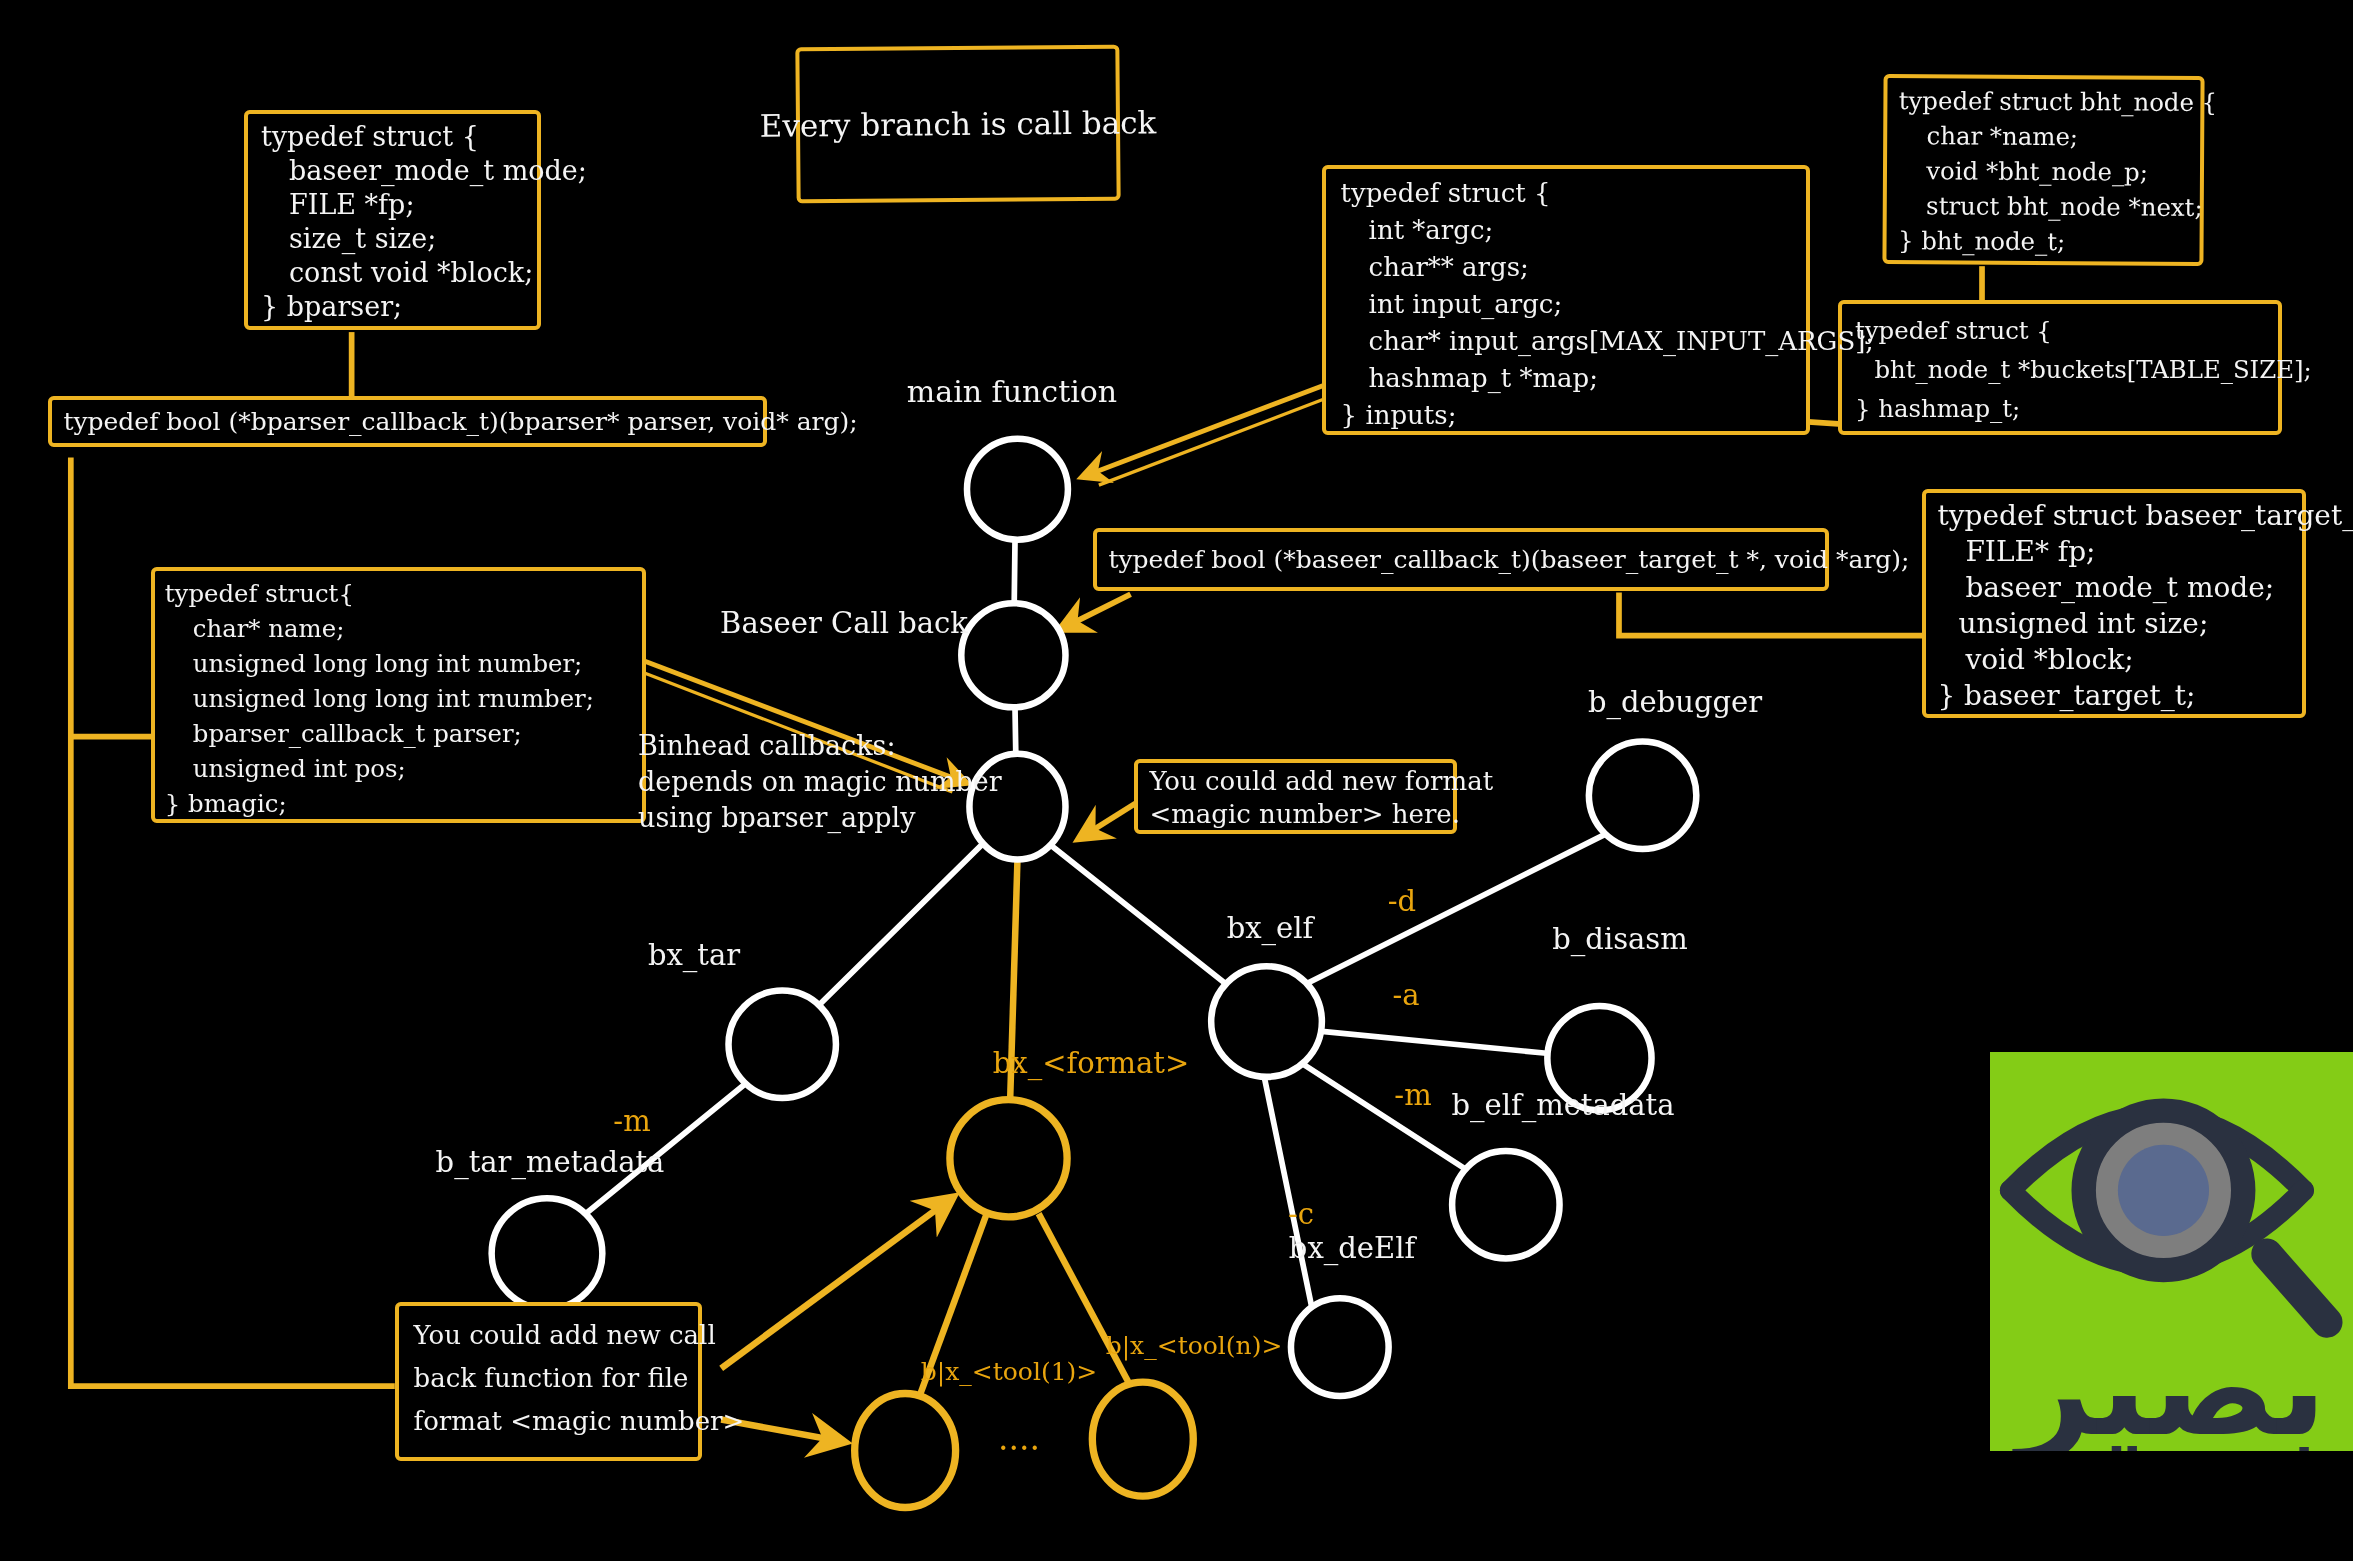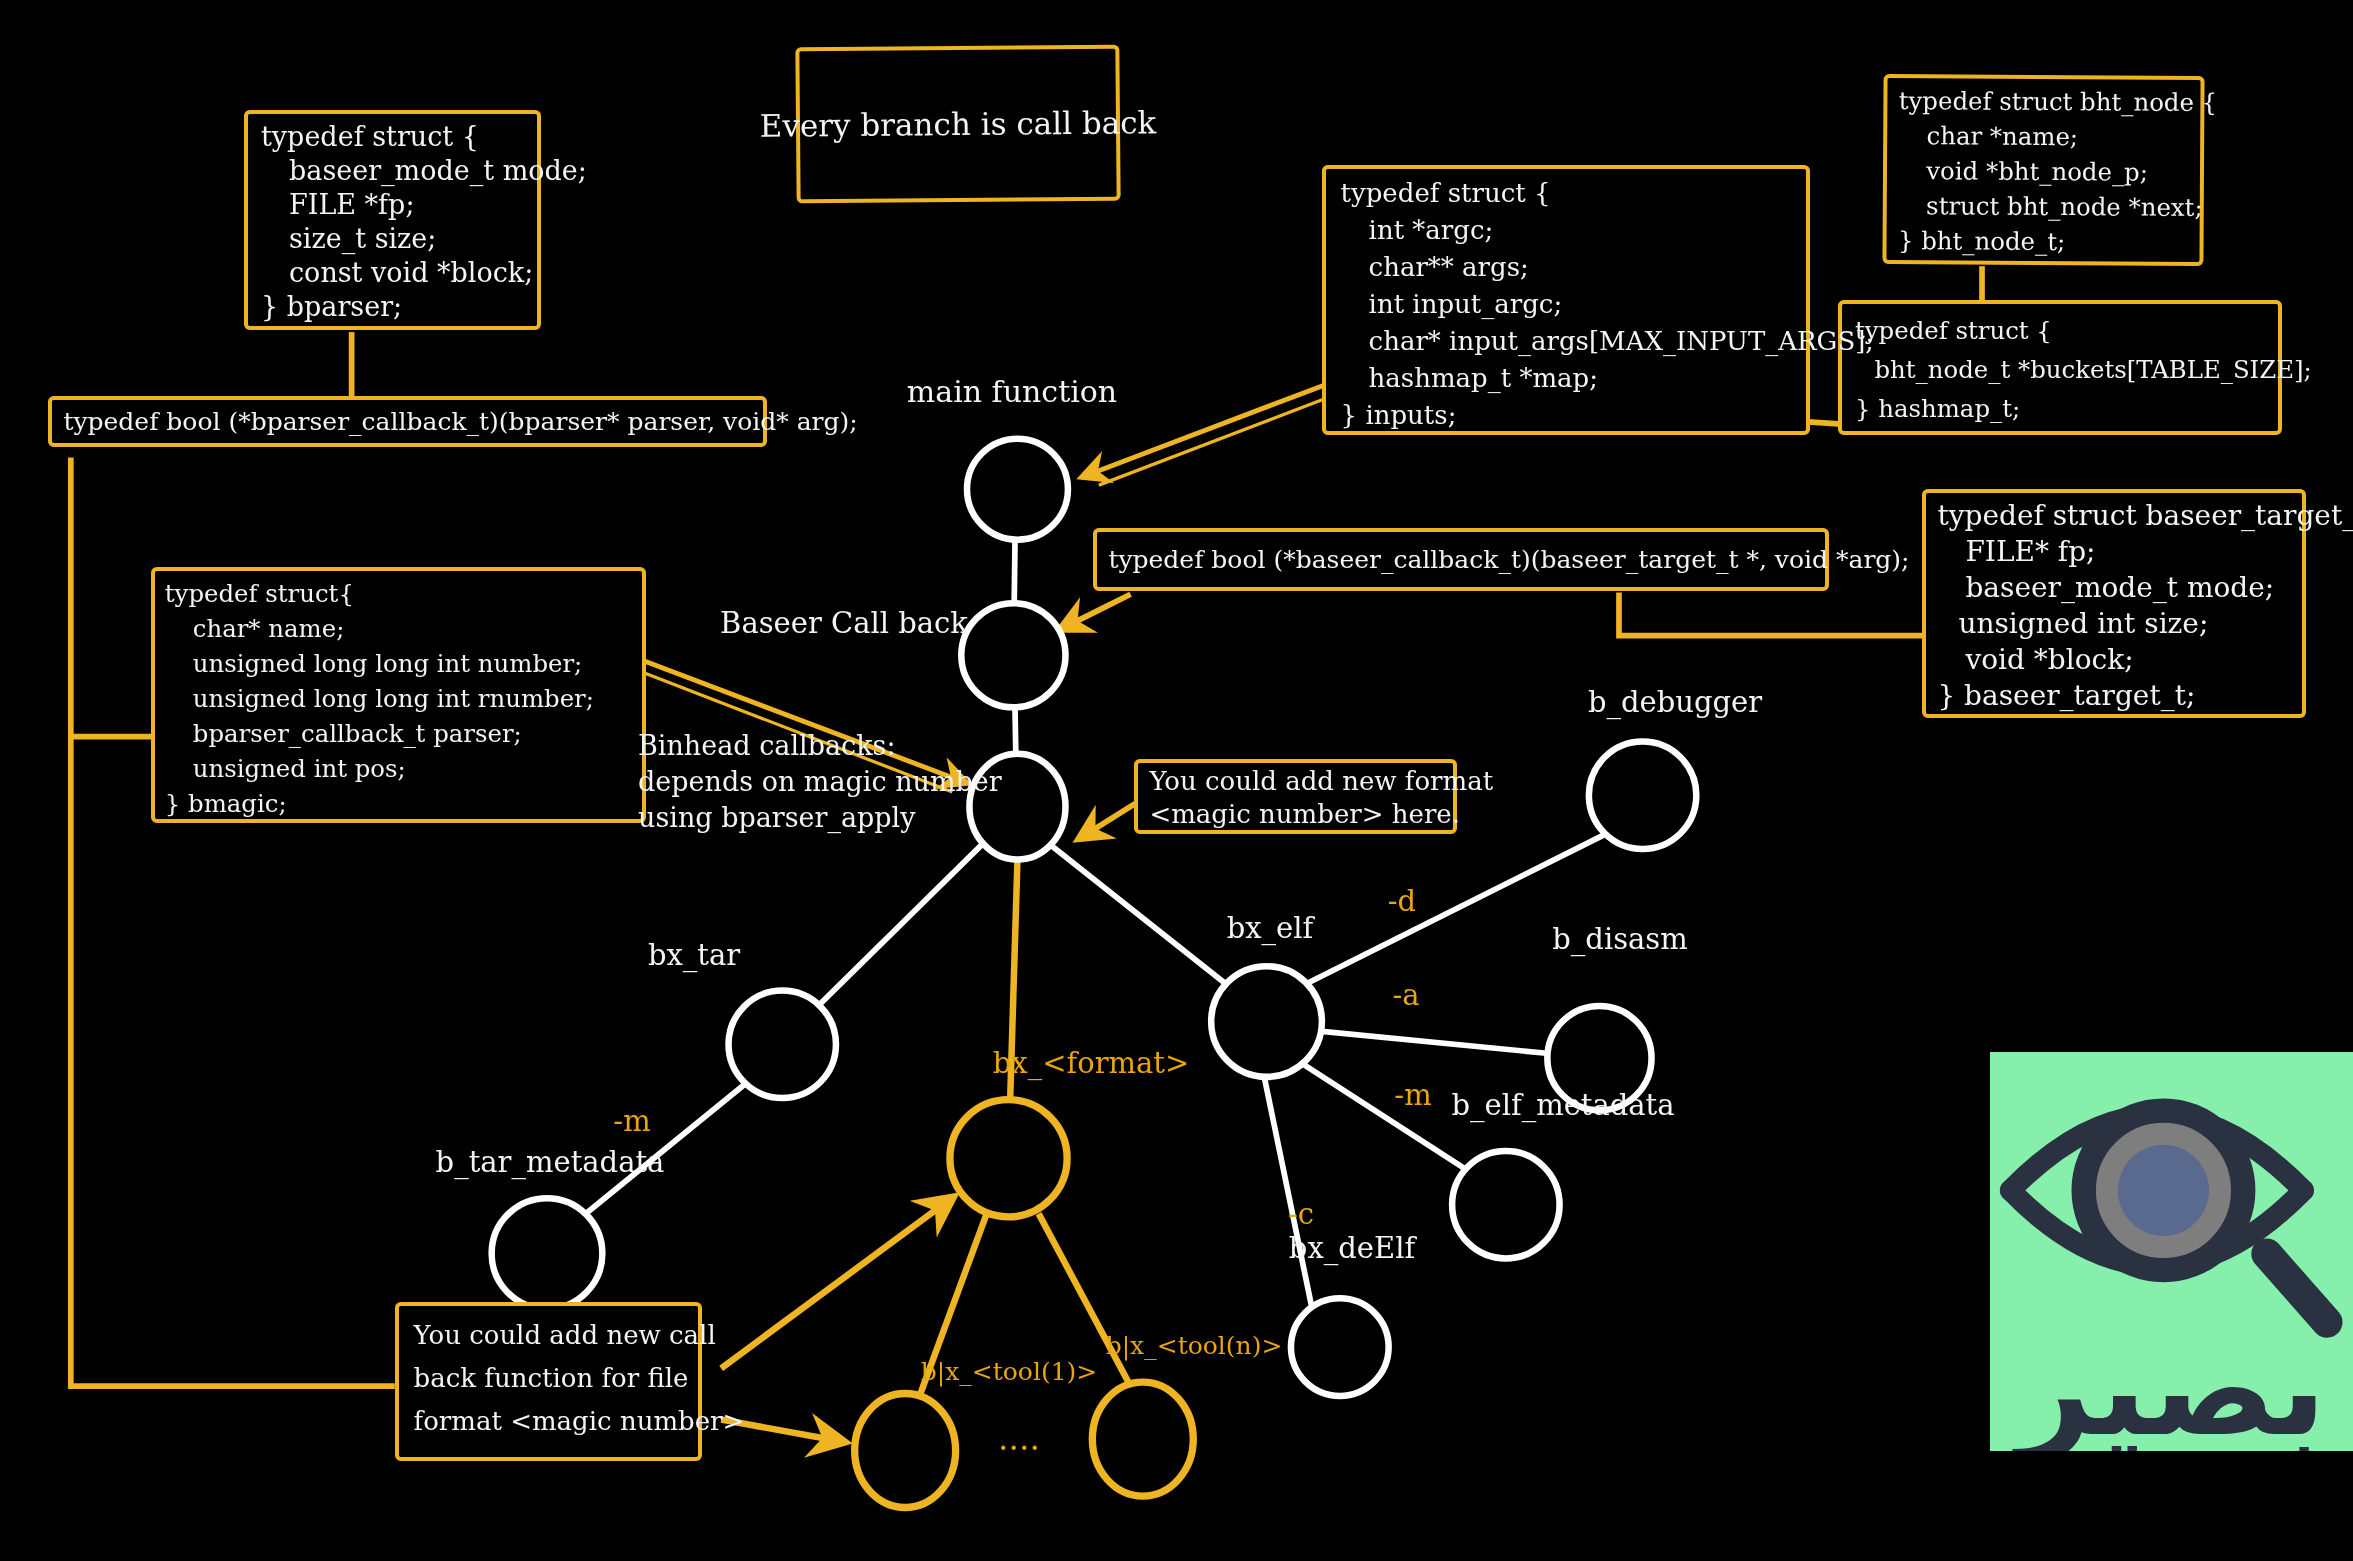--- a/index.html
+++ b/index.html
@@ -22,21 +22,21 @@
   .cbox{display:flex;align-items:center;}
   .nlabel{
     position:absolute;transform:translate(-50%,-50%);
     color:#F4F4F4;white-space:nowrap;z-index:2;
     font-family:"DejaVu Serif","Liberation Serif",serif;
   }
   .ylabel{color:#E9A50E;}
   .multiline{transform:none;}
   .watermark{
     position:absolute;left:1990px;top:1052px;width:364px;height:399px;
-    background:#86efac;z-index:3;overflow:hidden;
+    background:#84cc16;z-index:3;overflow:hidden;
   }
   .wm-text{
     margin-top:-29px;text-align:center;
     font-family:"DejaVu Sans","Liberation Sans",sans-serif;
     font-weight:bold;font-size:129px;color:#2A3140;line-height:1.1;
   }
   .r-a{transform:rotate(-0.5deg);}
   .r-b{transform:rotate(0.35deg);}
 </style>
 </head>

